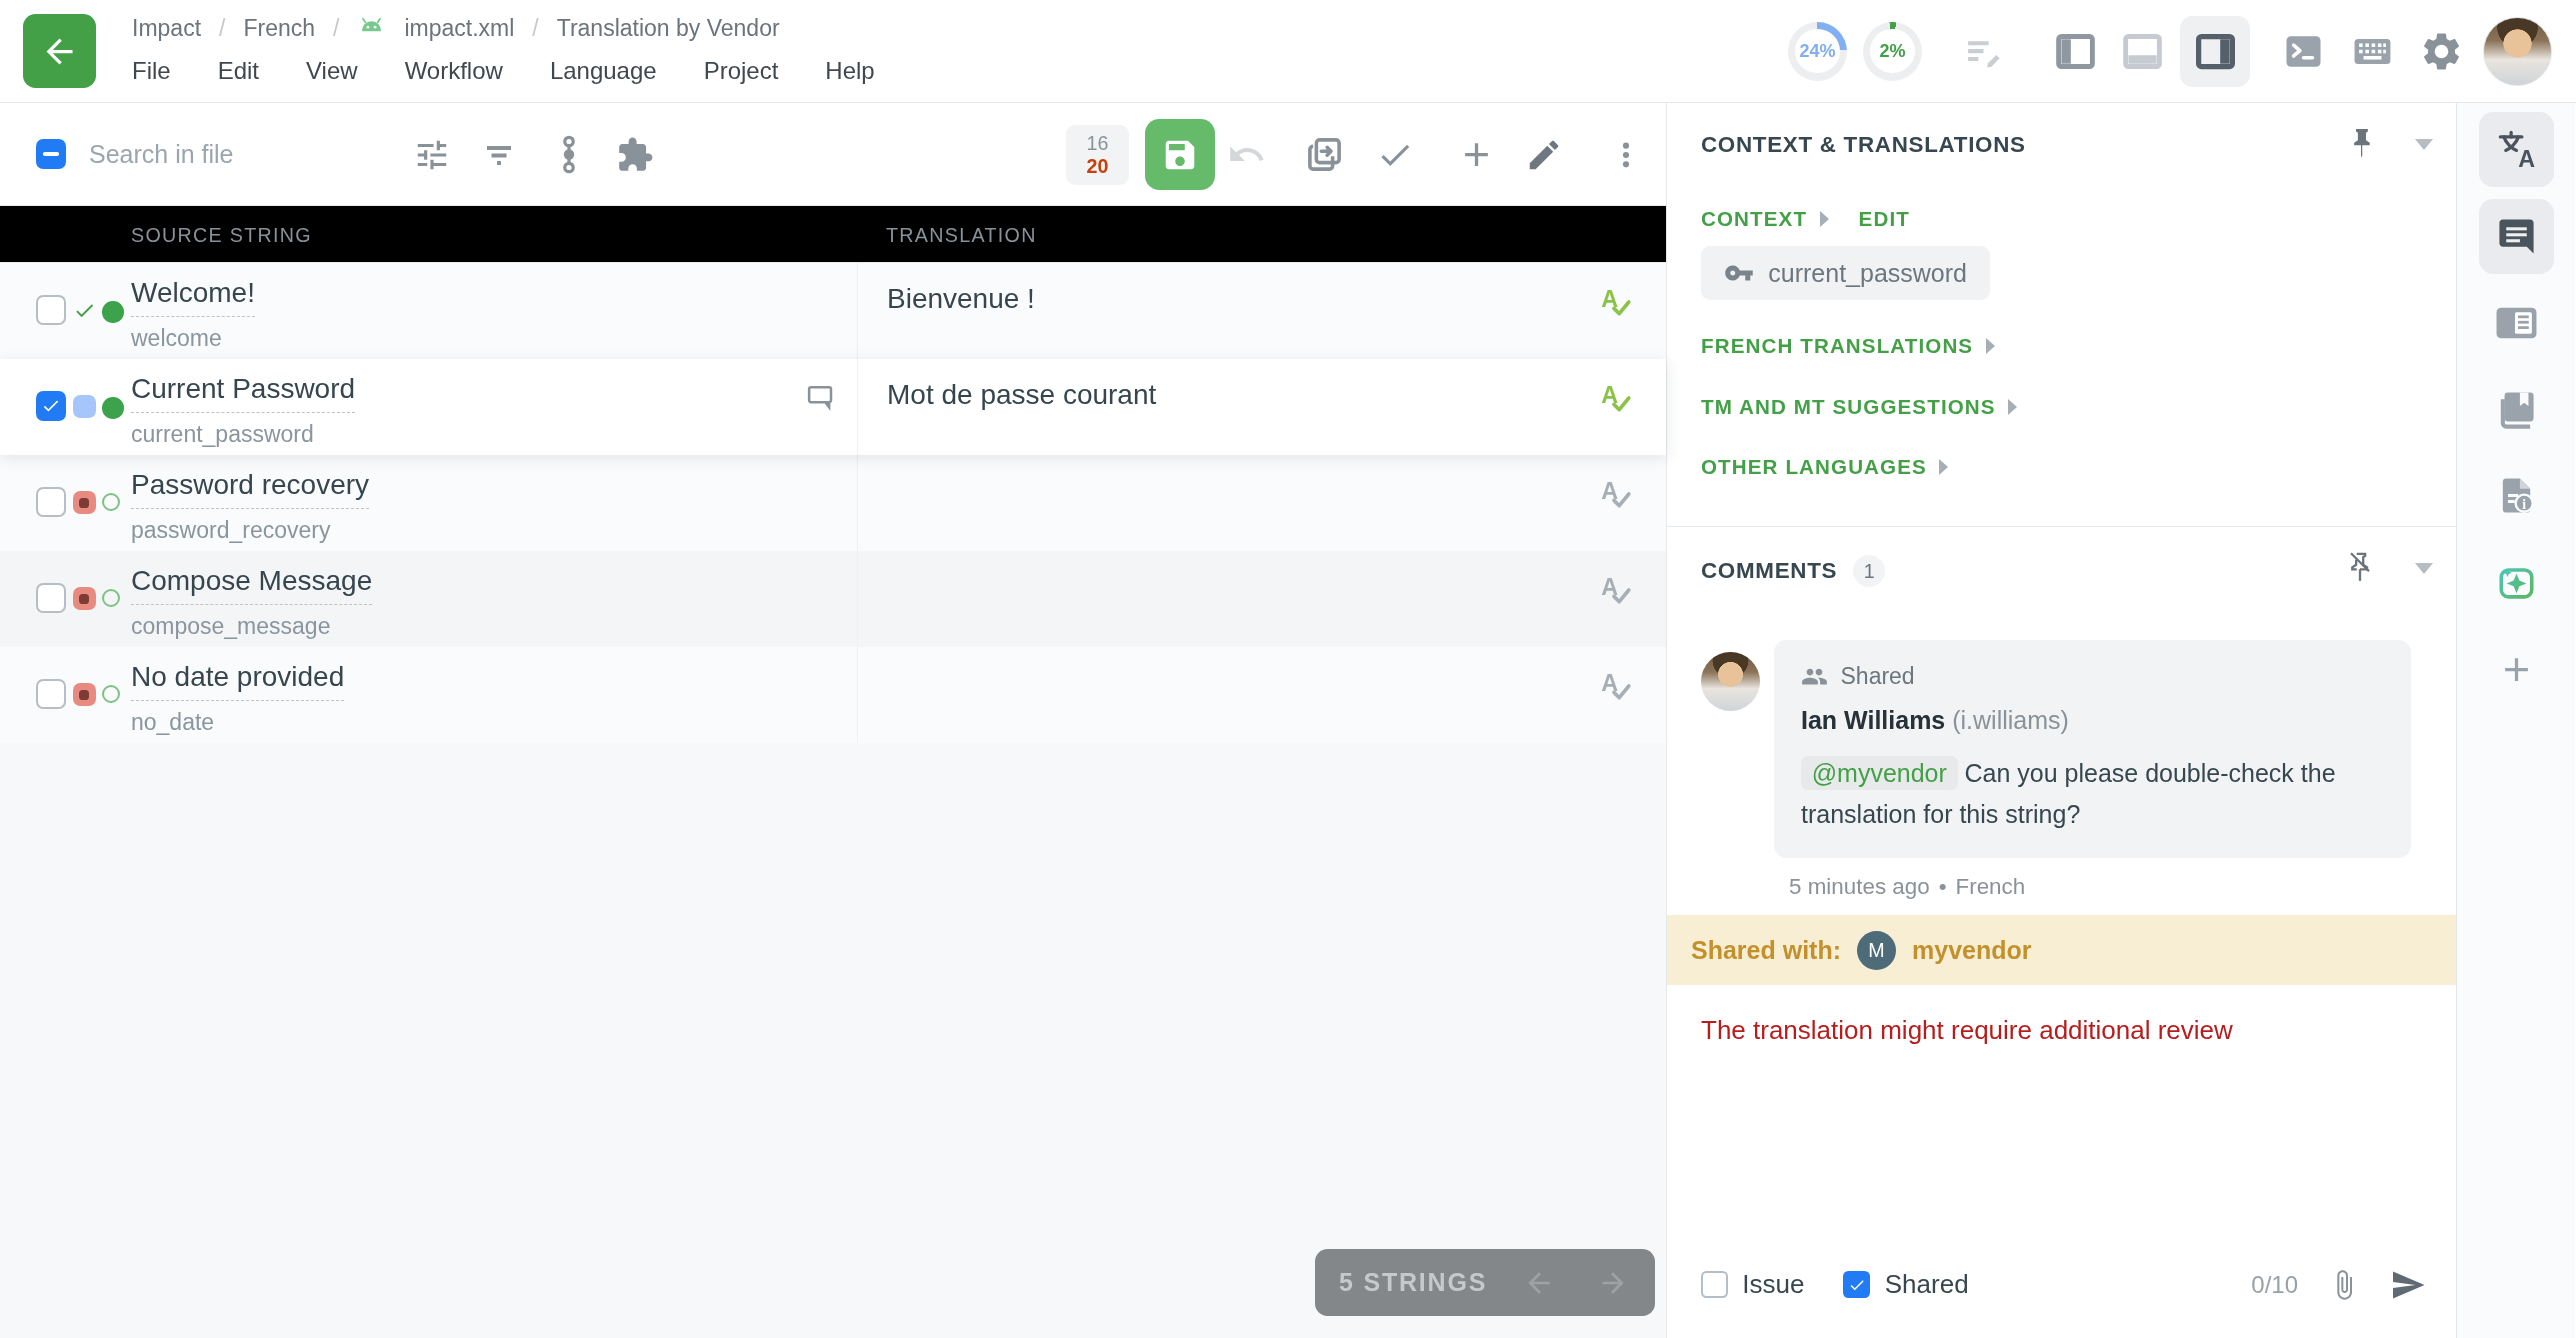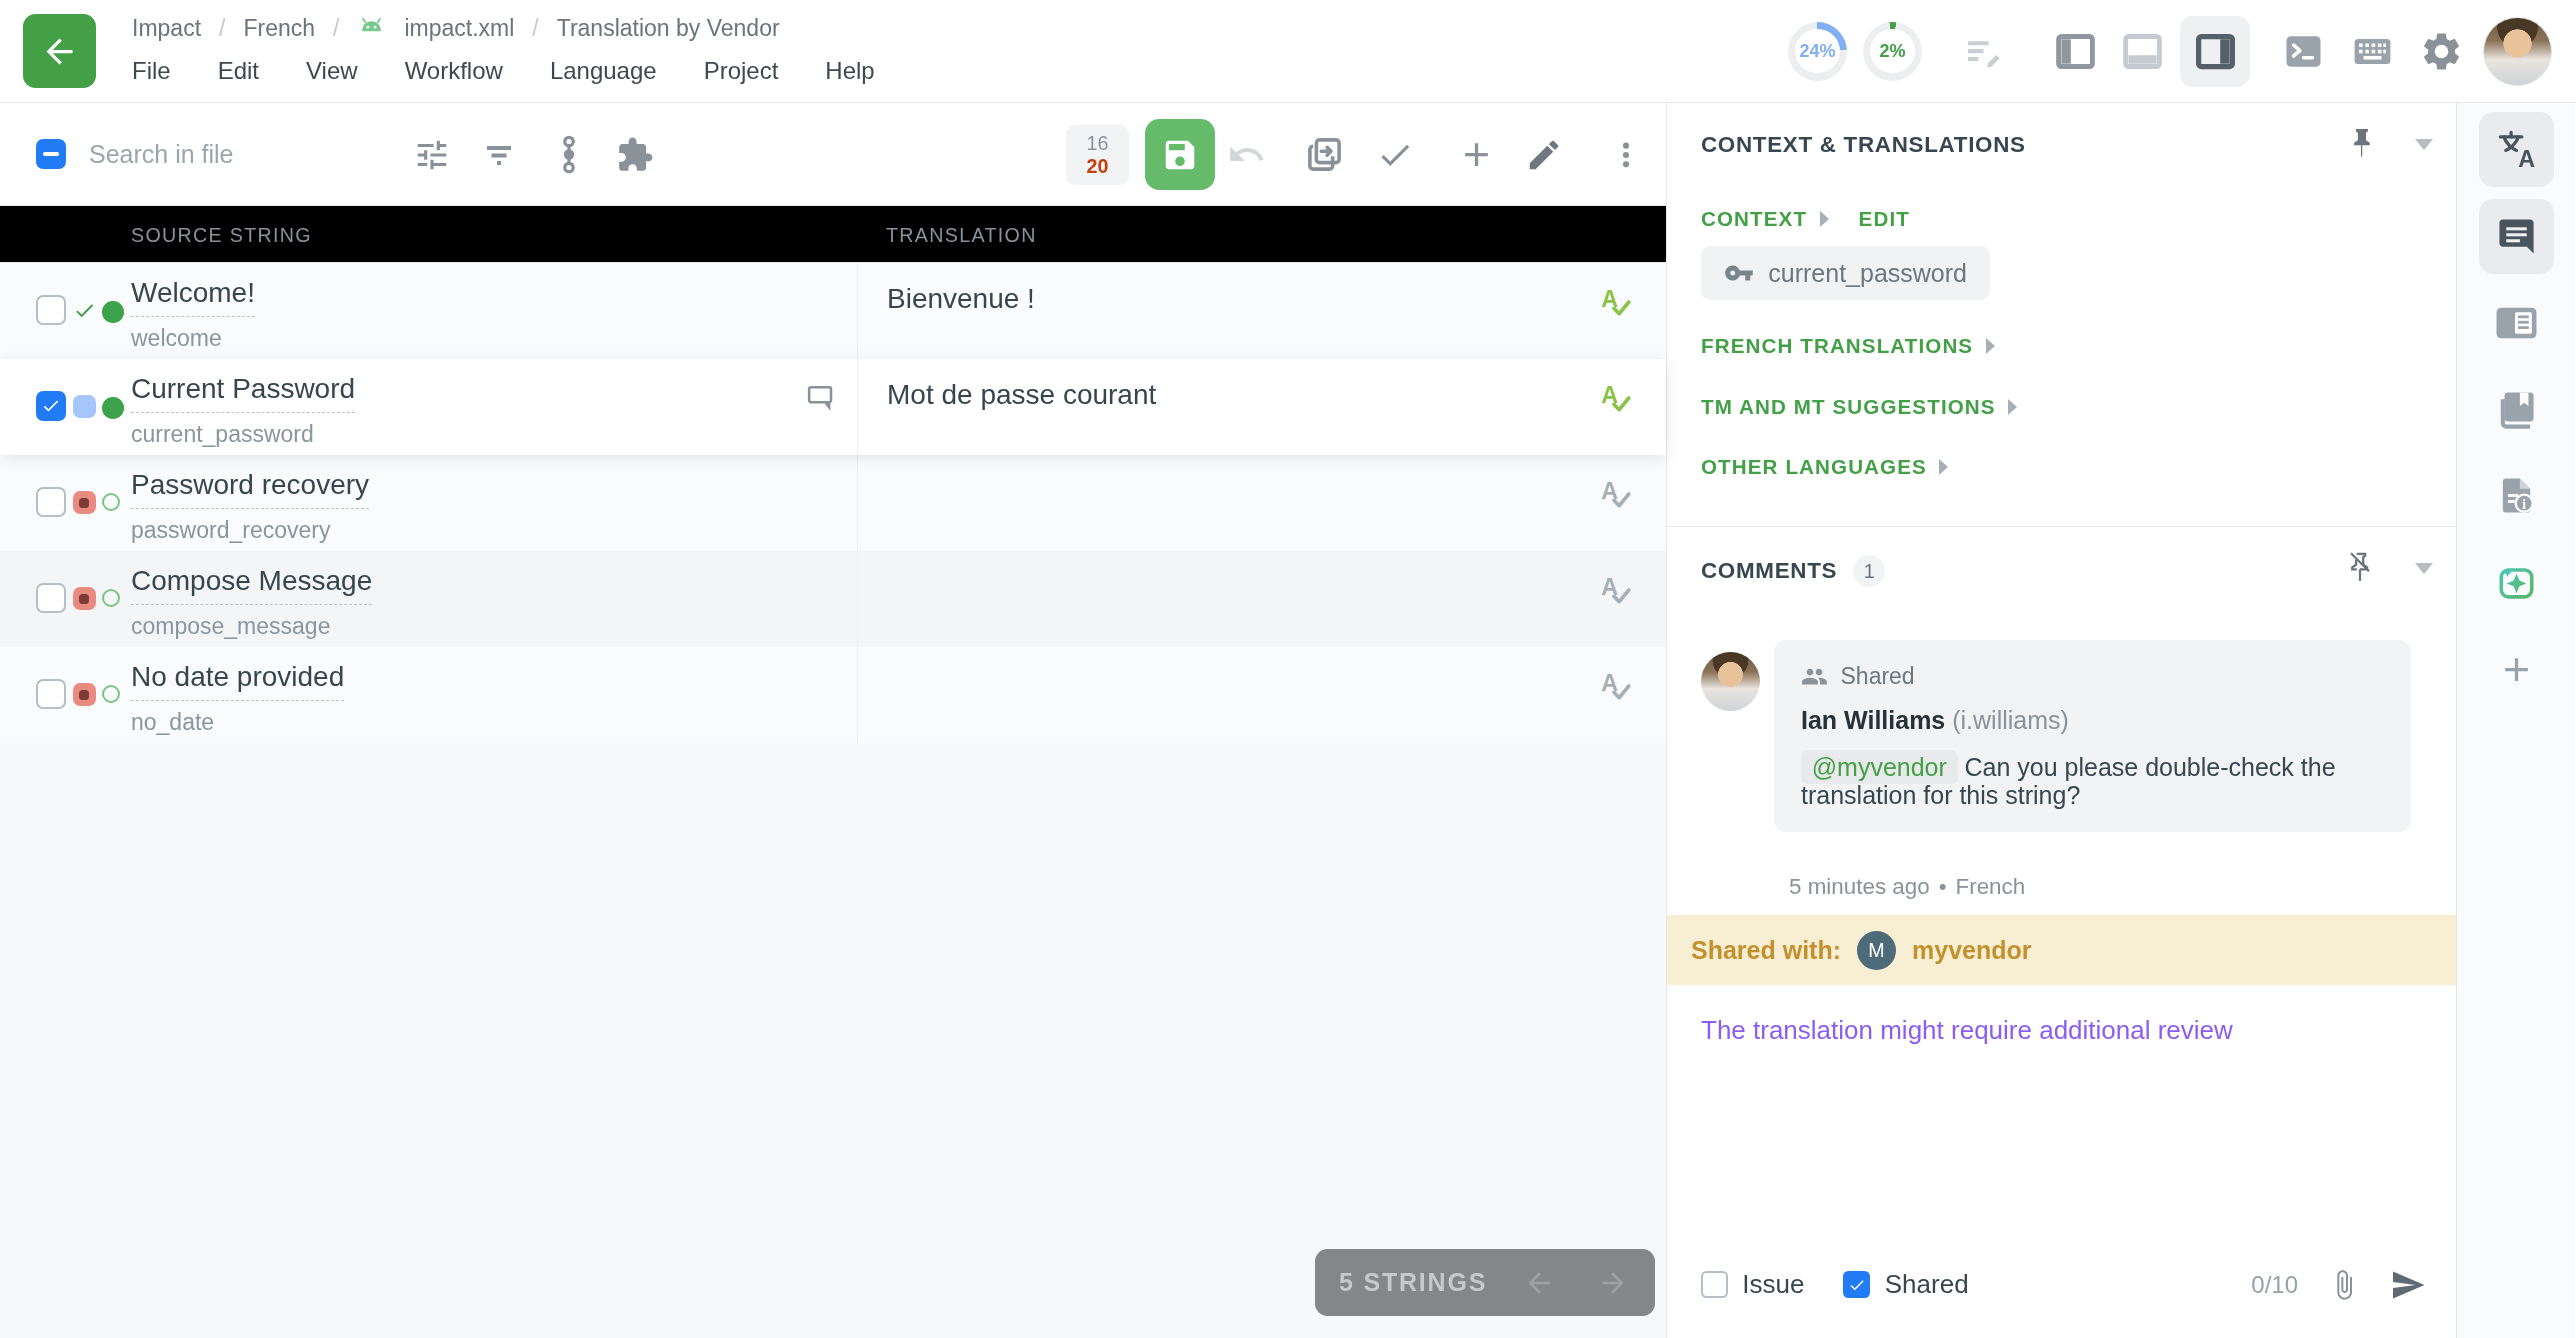--- a/index.html
+++ b/index.html
@@ -102,27 +102,27 @@
   .cmt-avatar { position:absolute; left:34px; top:549px; width:59px; height:59px; border-radius:50%;
     background:
       radial-gradient(circle at 50% 38%, #e8c39a 0 26%, rgba(0,0,0,0) 27%),
       radial-gradient(circle at 50% 14%, #4a3826 0 30%, rgba(0,0,0,0) 31%),
       linear-gradient(180deg, #6e5a42 0%, #8b7358 34%, #e9e4de 62%, #cfd4d8 100%); }
   .bubble { position:absolute; left:107px; top:537px; width:637px; background:#f1f3f4; border-radius:12.5px; padding:23px 27px; }
   .shared-row { display:flex; align-items:center; gap:12.5px; color:#6d767e; font-size:23px; }
   .author-row { margin-top:16px; font-size:25px; }
   .author-row .an { font-weight:bold; color:#263238; }
   .author-row .au { color:#8a9299; }
-  .msg { margin-top:18px; font-size:25px; color:#37474f; line-height:28px; }
+  .msg { margin-top:18px; font-size:25px; color:#37474f; line-height:41px; }
   .mention { background:#e7e9ea; border-radius:7.2px; padding:2.7px 10.7px; color:#43a047; }
   .stamp { position:absolute; left:122px; top:771px; font-size:22.4px; color:#8a9299; display:flex; gap:9px; }
   .warnbar { position:absolute; left:0; top:812px; width:100%; height:70px; background:#f8eed3; display:flex; align-items:center; padding-left:24px; gap:16px; }
   .warnbar .wt { font-size:25px; font-weight:bold; color:#c2912e; }
   .m-circle { width:39px; height:39px; border-radius:50%; background:#4d6b78; color:#fff; font-size:19.7px; display:flex; align-items:center; justify-content:center; }
-  .draft { position:absolute; left:34px; top:912px; width:716px; font-size:26px; color:#8b5cf6; }
+  .draft { position:absolute; left:34px; top:912px; width:716px; font-size:26px; color:#b91c1c; }
   .cmt-controls { position:absolute; left:34px; right:30px; top:1161px; height:41px; display:flex; align-items:center; }
   .ck-lbl { font-size:26px; color:#37474f; margin-left:14.3px; }
   .cb-sm { width:27px; height:27px; border:2.2px solid #b6bec5; border-radius:5.4px; background:#fff; }
   .cb-sm-on { border:none; background:#217bf4; display:flex; align-items:center; justify-content:center; }
   .counter-lbl { margin-left:auto; font-size:24px; color:#98a1a8; }
   .clip { margin-left:30px; color:#8a9299; }
   .send { margin-left:30px; color:#5f6a72; }
 
   
   .rail-cell { width:75px; height:75px; border-radius:14.3px; display:flex; align-items:center; justify-content:center; color:#9aa3ab; }

